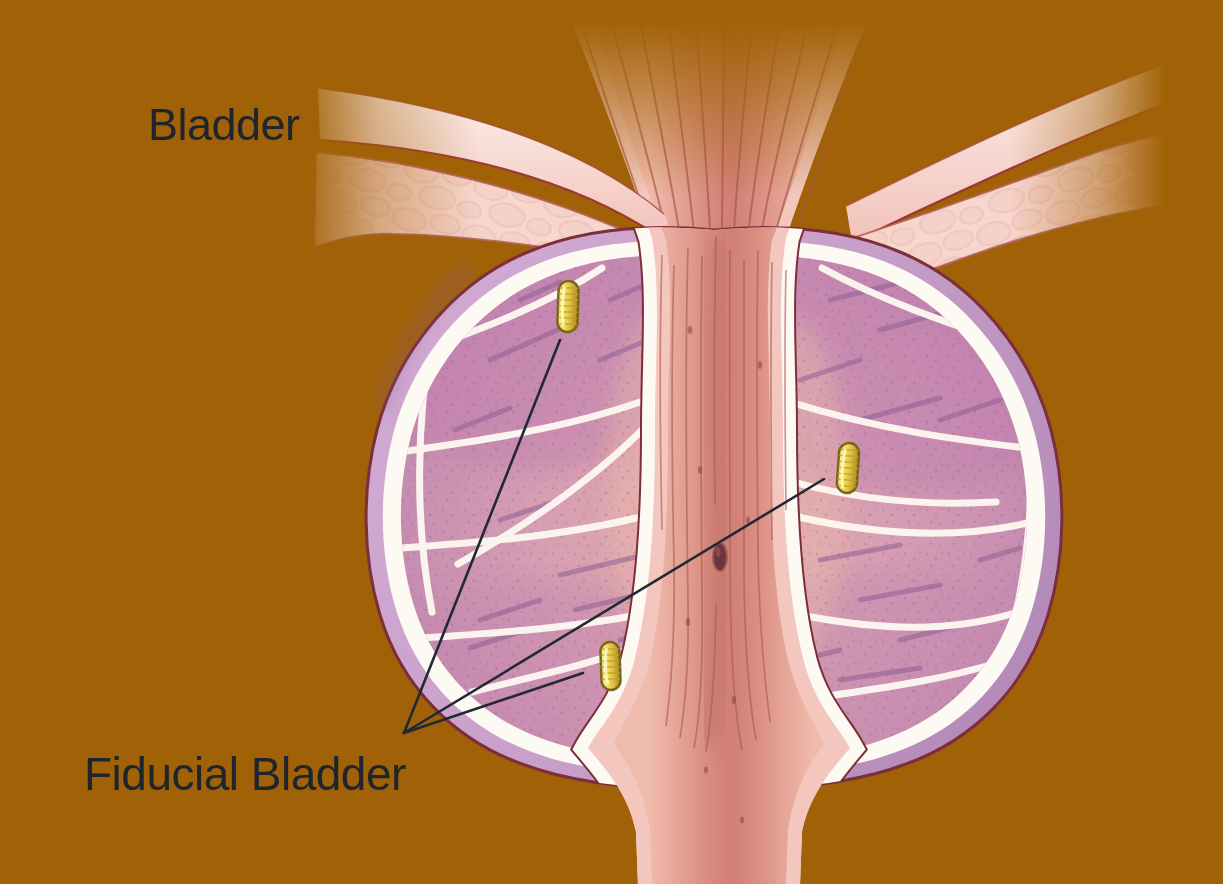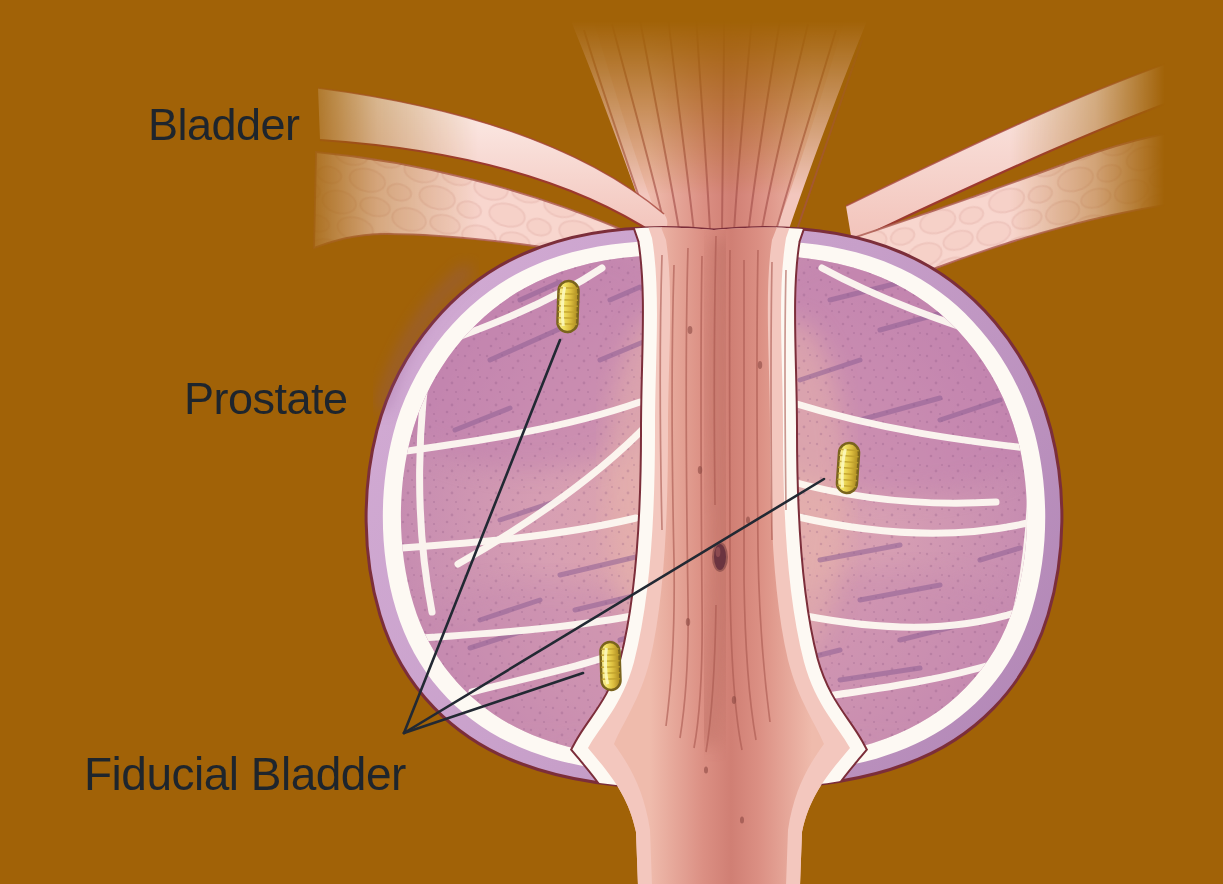--- a/index.html
+++ b/index.html
@@ -322,15 +322,14 @@
   </g>
 
   <g stroke="#222933" stroke-width="2.6" stroke-linecap="round">
     <line x1="404" y1="733" x2="560" y2="340"></line>
     <line x1="404" y1="733" x2="824" y2="479"></line>
     <line x1="404" y1="733" x2="583" y2="673"></line>
   </g>
 </svg>
 
   <div id="bladder-label" class="lbl">Bladder</div>
-  <div id="prostate-label" class="lbl">Prostate</div>
   <div id="fiducial-label" class="lbl">Fiducial Bladder</div>
 </div>
 
 </body></html>

